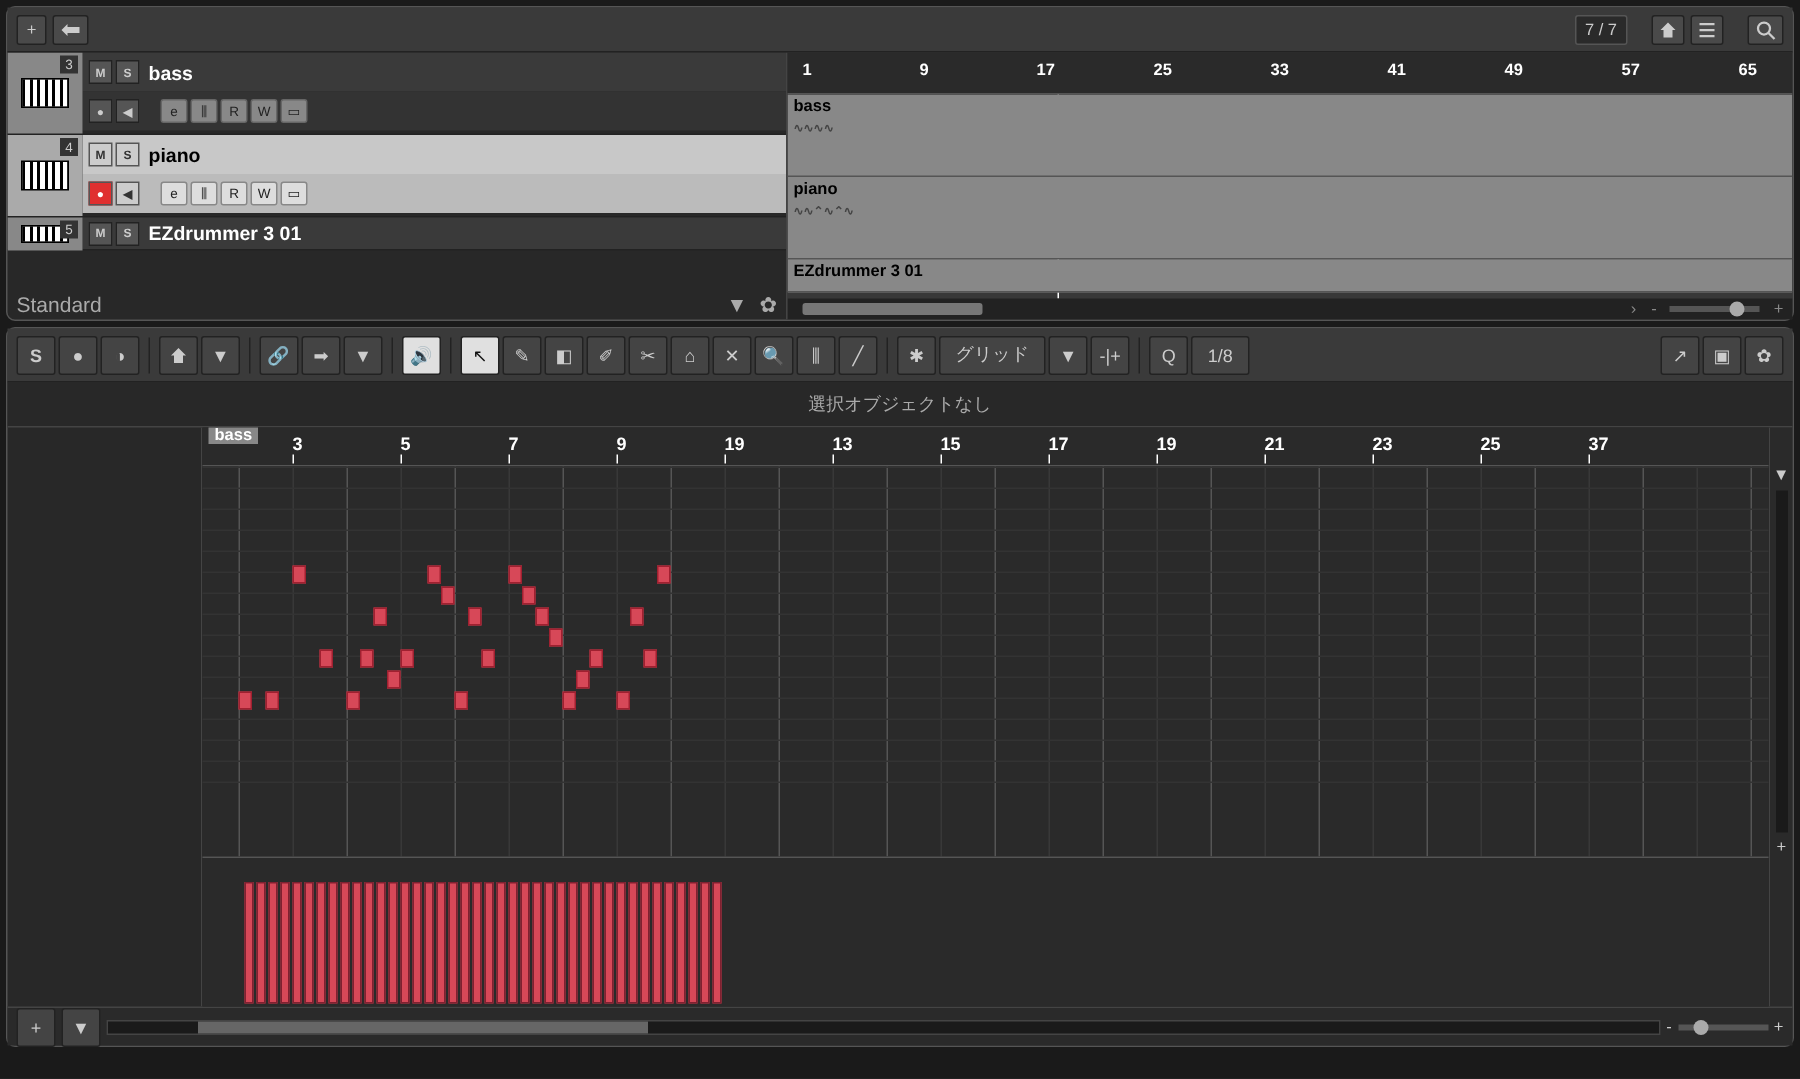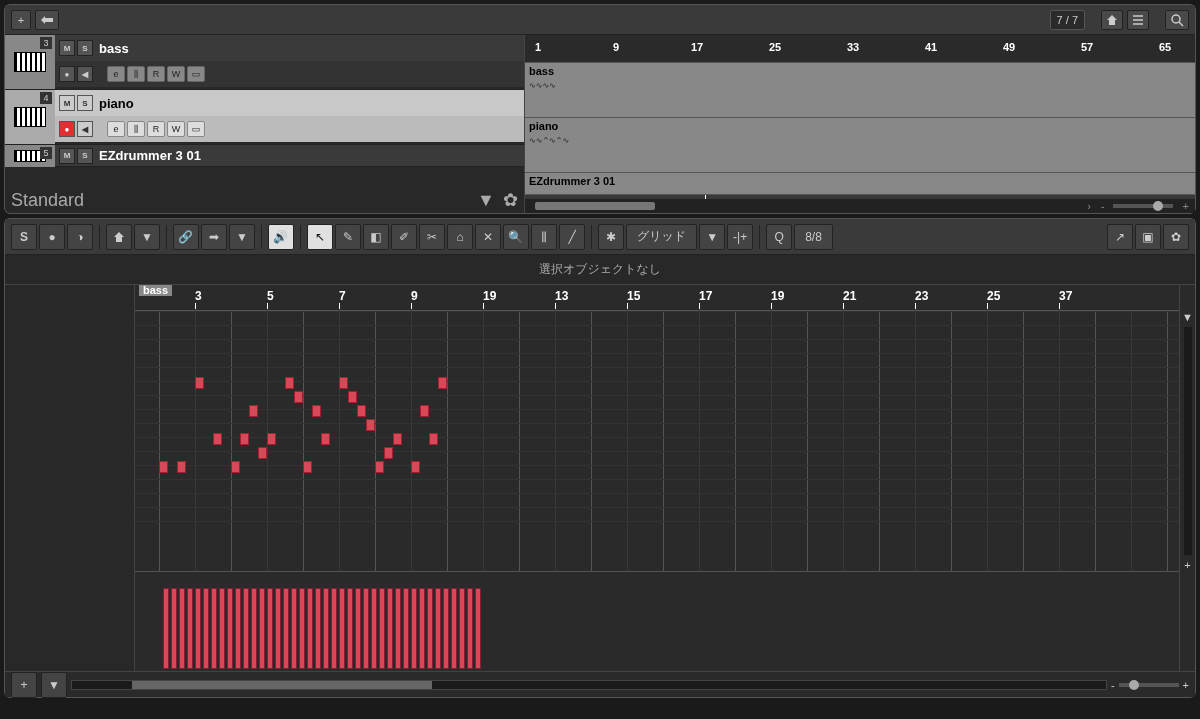--- a/index.html
+++ b/index.html
@@ -8,21 +8,21 @@
 
 
 .top-panel { height: 210px; display: flex; flex-direction: column; position: relative; }
 .top-toolbar { height: 30px; background: #3a3a3a; border-bottom: 1px solid #222; display: flex; align-items: center; padding: 0 6px; gap: 4px; }
 .tb-btn { background: #4a4a4a; border: 1px solid #222; color: #ccc; height: 20px; min-width: 20px; display: inline-flex; align-items: center; justify-content: center; border-radius: 2px; font-size: 11px; cursor: pointer; padding: 0 4px; }
 .tb-field { background: #2a2a2a; border: 1px solid #555; color: #ccc; height: 20px; padding: 0 6px; display: inline-flex; align-items: center; border-radius: 2px; }
 .spacer { flex: 1; }
 
 .top-body { flex: 1; display: flex; overflow: hidden; }
 .track-list { width: 520px; border-right: 1px solid #444; display: flex; flex-direction: column; position: relative; }
-.track-list-footer { position: absolute; bottom: 2px; left: 6px; right: 6px; display: flex; align-items: center; color: #aaa; font-size: 18px; }
+.track-list-footer { position: absolute; bottom: 2px; left: 6px; right: 6px; display: flex; align-items: center; color: #aaa; font-size: 14px; }
 .track-row { height: 55px; display: flex; border-bottom: 1px solid #222; }
 .track-head { width: 50px; background: #888; display: flex; align-items: center; justify-content: center; position: relative; }
 .track-head .midi-icon { width: 32px; height: 20px; background: repeating-linear-gradient(90deg,#000 0 2px,#fff 2px 5px); border: 1px solid #000; }
 .track-num { position: absolute; top: 2px; right: 3px; width: 12px; height: 12px; font-size: 9px; background: #333; color: #ccc; display: flex; align-items: center; justify-content: center; }
 .track-body { flex: 1; display: flex; flex-direction: column; }
 .track-name-row { height: 26px; display: flex; align-items: center; gap: 2px; padding-left: 4px; }
 .track-name-row.dark { background: #3a3a3a; color: #fff; }
 .track-name-row.light { background: #c8c8c8; color: #000; }
 .track-ctrl-row { height: 26px; display: flex; align-items: center; gap: 2px; padding-left: 4px; }
 .track-ctrl-row.dark { background: #333; }
@@ -268,21 +268,21 @@
     <div class="divider-v"></div>
     <div class="etb">✱</div>
     <div class="etb wide">
         <span>グリッド</span>
       </div>
     <div class="etb">▼</div>
     <div class="etb">-|+</div>
     <div class="divider-v"></div>
     <div class="etb">Q</div>
     <div class="etb wide">
-        <span>8/8</span>
+        <span>1/8</span>
       </div>
     <div class="spacer"></div>
     <div class="etb">↗</div>
     <div class="etb">▣</div>
     <div class="etb">✿</div>
   </div>
 
   <div class="info-line">選択オブジェクトなし</div>
 
   <div class="editor-body">

